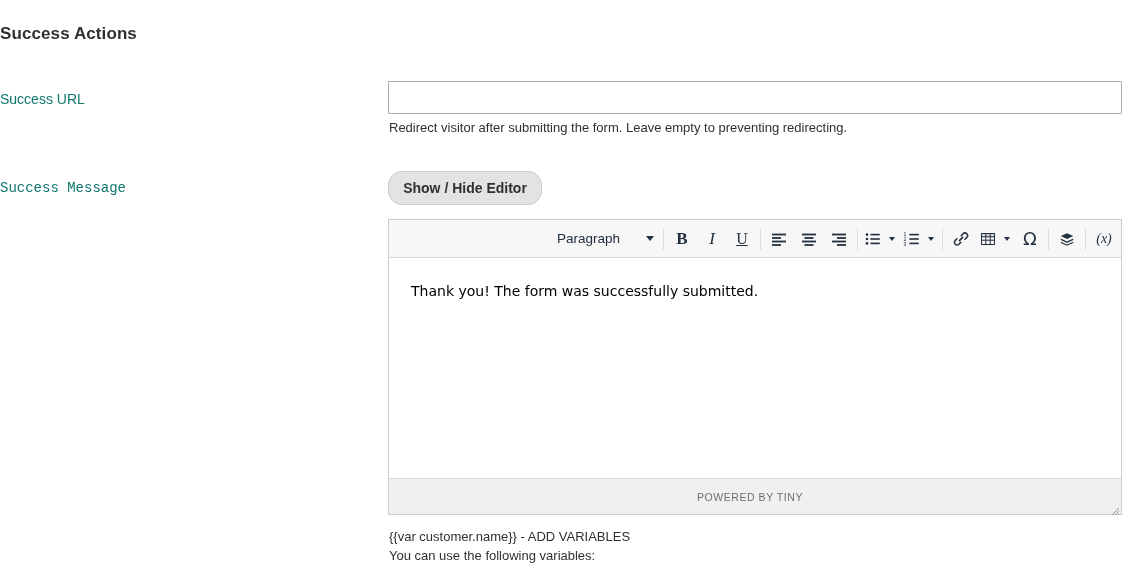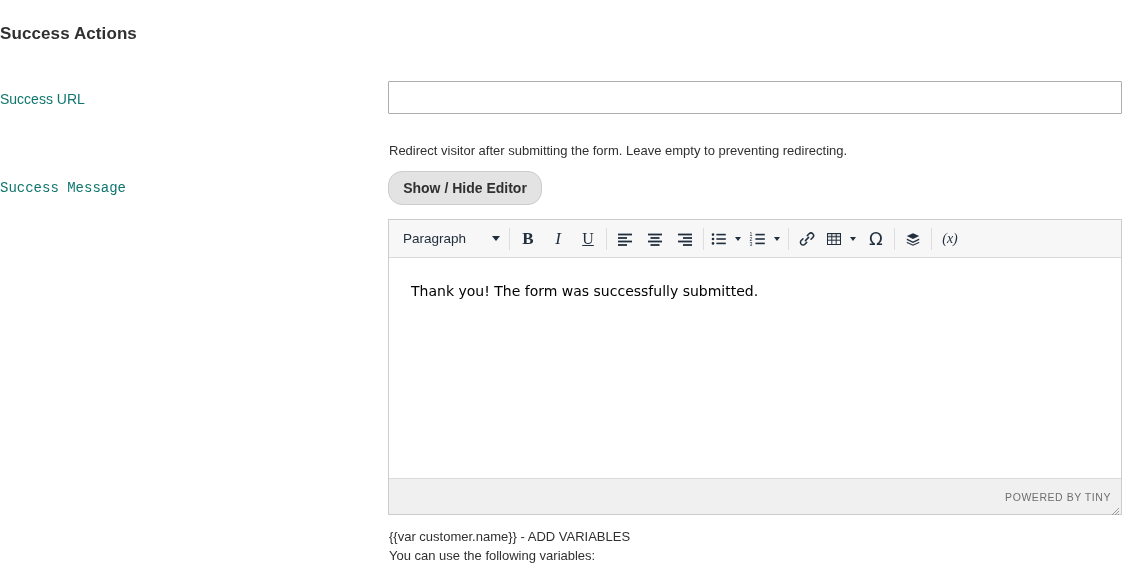--- a/index.html
+++ b/index.html
@@ -56,21 +56,21 @@
     outline: none;
   }
 
   .field-note {
     position: absolute;
     left: 389px;
     font-size: 13px;
     color: #303030;
     white-space: nowrap;
   }
-  .note-success-url { top: 143px; }
+  .note-success-url { top: 120px; }
 
   
   .toggle-editor-btn {
     position: absolute;
     left: 388px;
     top: 171px;
     width: 154px;
     height: 34px;
     background: #e3e3e3;
     border: 1px solid #cccccc;
@@ -95,20 +95,21 @@
     background: #ffffff;
   }
 
   .editor-toolbar {
     height: 38px;
     background: #f7f7f7;
     border-bottom: 1px solid #d9d9d9;
     display: flex;
     align-items: center;
     padding: 0 2px;
+    justify-content: flex-end;
   }
 
   .tb-sep {
     width: 1px;
     height: 22px;
     background: #dddddd;
     margin: 0 3px;
     flex: none;
   }
 
@@ -196,21 +197,21 @@
   .editor-statusbar {
     position: absolute;
     left: 0;
     bottom: 0;
     width: 100%;
     height: 36px;
     background: #f0f0f0;
     border-top: 1px solid #d9d9d9;
     display: flex;
     align-items: center;
-    justify-content: flex-end;
+    justify-content: center;
     padding-right: 10px;
   }
   .tiny-brand {
     font-size: 10.5px;
     letter-spacing: 0.55px;
     color: #706f6f;
     font-family: "Liberation Sans", sans-serif;
   }
   .resize-handle {
     position: absolute;

